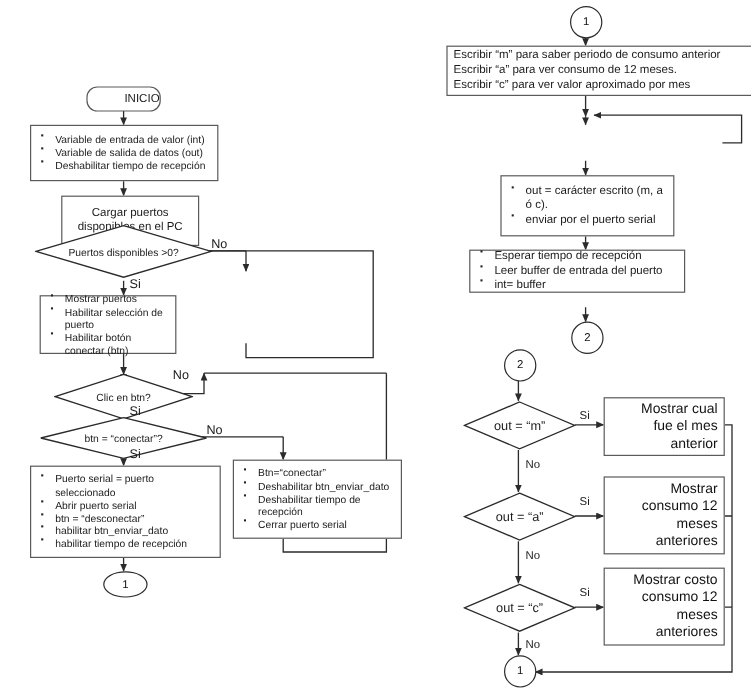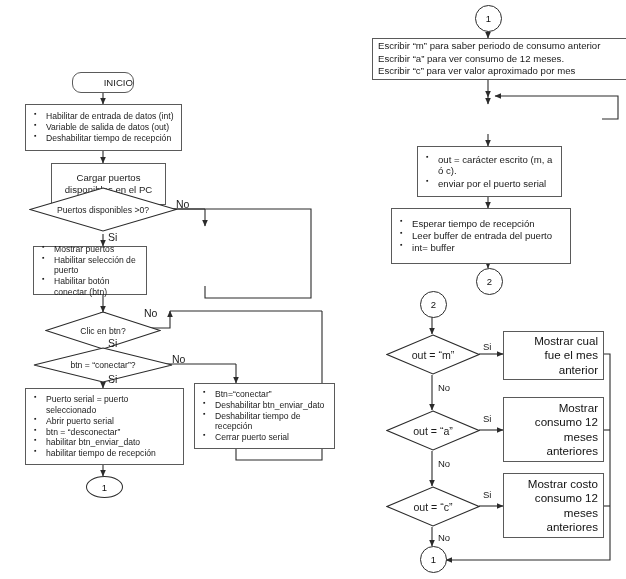--- a/index.html
+++ b/index.html
@@ -185,21 +185,21 @@
       <path d="M604,506 L610,506"></path>
     </g>
   </svg>
 
   <div class="node term t10" style="left:72px; top:72px; width:62px; height:21px;align-items:flex-end;">
     <span>INICIO</span>
   </div>
 
   <div class="node proc" style="left:25px; top:104px; width:157px; height:47px;">
     <ul class="bullets t9">
-      <li>Habilitar de entrada de datos (int)</li>
+      <li>Variable de entrada de valor (int)</li>
       <li>Variable de salida de datos (out)</li>
       <li>Deshabilitar tiempo de recepción</li>
     </ul>
   </div>
 
   <div class="node proc plain t10" style="left:51px; top:163px; width:115px; height:42px;">
     <div>Cargar puertos</div>
     <div>disponibles en el PC</div>
   </div>
 
@@ -273,21 +273,21 @@
   </div>
 
 
   <div class="node proc" style="left:417px; top:146px; width:145px; height:51px;">
     <ul class="bullets t10">
       <li>out = carácter escrito (m, a ó c).</li>
       <li>enviar por el puerto serial</li>
     </ul>
   </div>
 
-  <div class="node proc" style="left:391px; top:208px; width:180px; height:56px;">
+  <div class="node proc" style="left:391px; top:208px; width:180px; height:36px;">
     <ul class="bullets t10">
       <li>Esperar tiempo de recepción</li>
       <li>Leer buffer de entrada del puerto</li>
       <li>int= buffer</li>
     </ul>
   </div>
 
   <div class="conn" style="left:476px; top:268px; width:25px; height:25px;">
     <span>2</span>
   </div>

